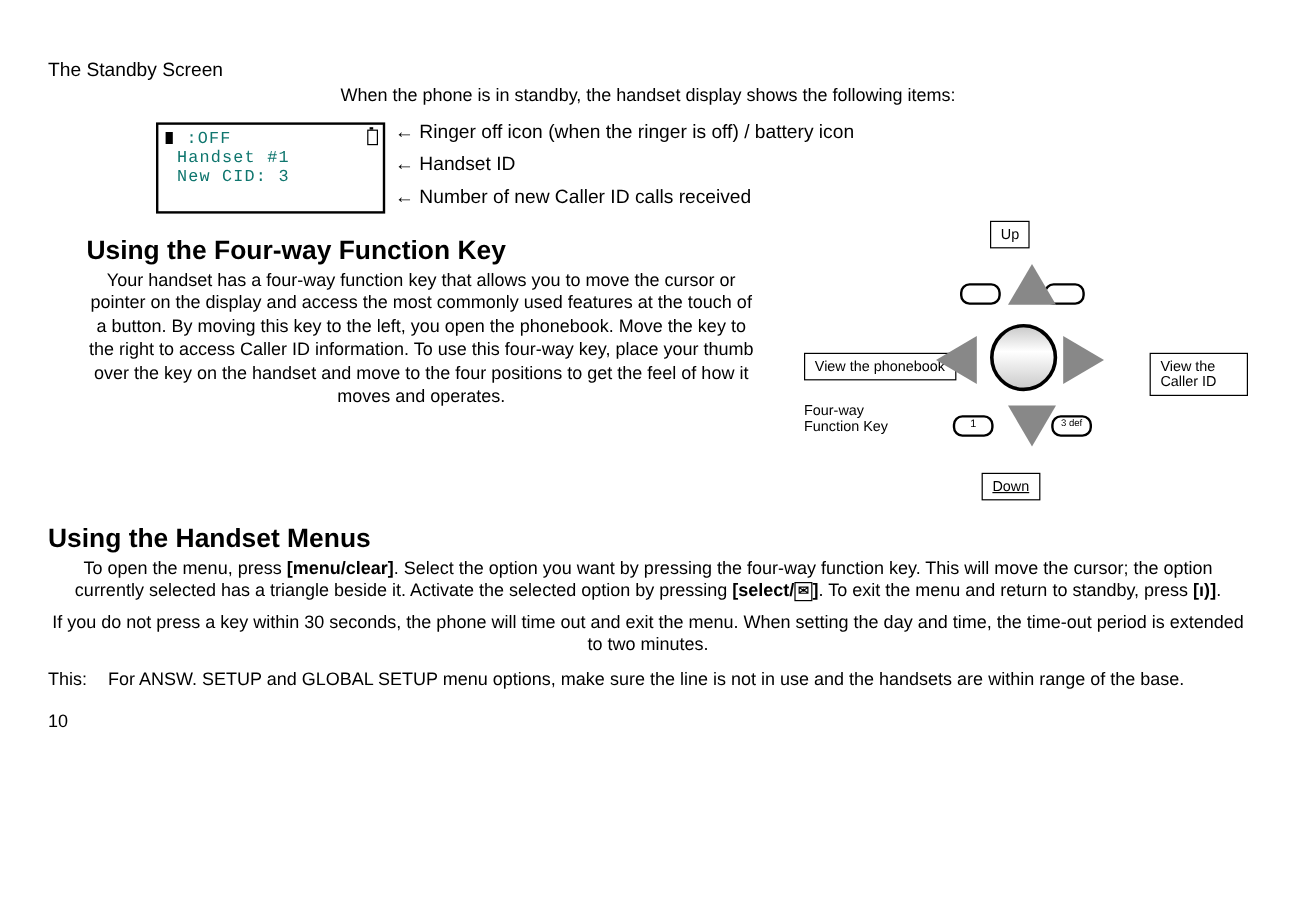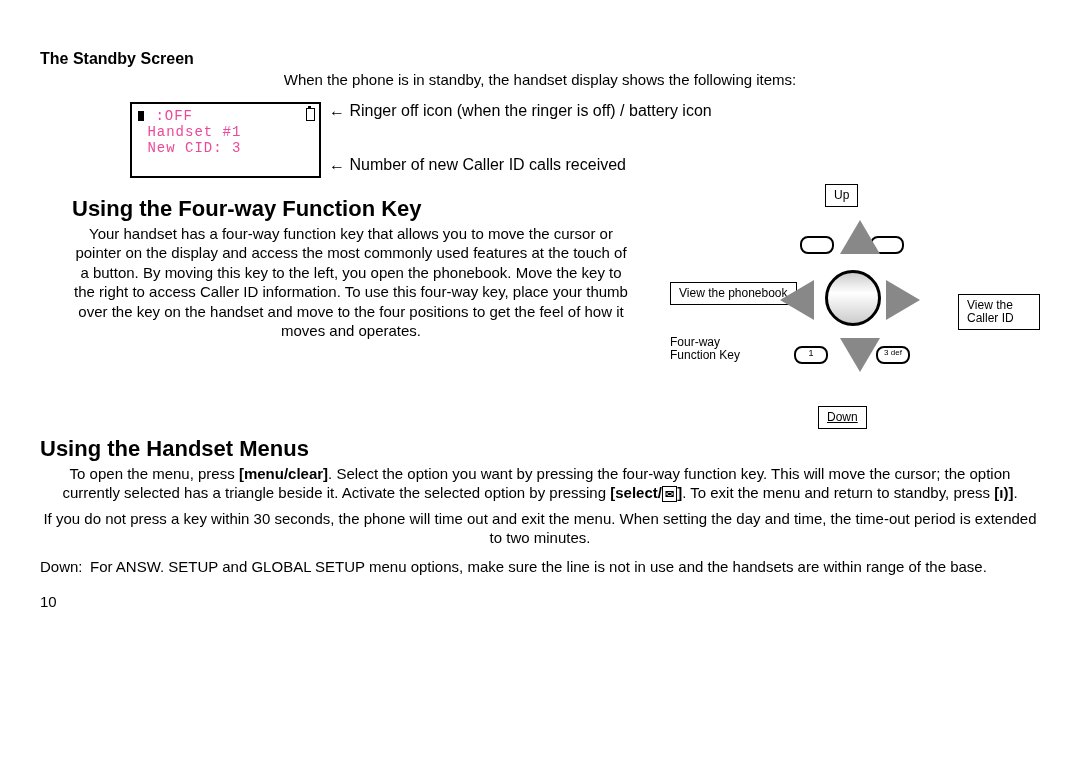--- a/index.html
+++ b/index.html
@@ -6,36 +6,36 @@
     margin: 0;
     padding: 50px 40px 20px 40px;
     font-family: Arial, Helvetica, sans-serif;
     font-size: 15px;
     color: #000;
     width: 1080px;
     height: 759px;
     box-sizing: border-box;
     background: #fff;
   }
-  .section-head { font-weight: bold; font-size: 16px; margin: 0 0 2px 0; }
+  .section-head { font-weight: normal; font-size: 16px; margin: 0 0 2px 0; }
   .big-head { font-weight: bold; font-size: 22px; margin: 18px 0 2px 0; }
   p { margin: 0 0 6px 0; line-height: 1.3; text-align: center; }
   .standby-row { display: flex; align-items: flex-start; margin-top: 12px; margin-left: 90px; }
   .lcd {
     border: 2px solid #000;
     width: 175px;
     height: 64px;
     background: #fff;
     font-family: "Courier New", monospace;
     font-size: 14px;
     letter-spacing: 1px;
     padding: 4px 6px;
     position: relative;
   }
-  .lcd-line { white-space: pre; color: #ec4899; }
+  .lcd-line { white-space: pre; color: #0f766e; }
   .lcd-icon { display:inline-block; width:6px; height:10px; background:#000; vertical-align:middle; margin-right:2px;}
   .arrow-annot { display:flex; flex-direction:column; justify-content:space-between; height:72px; margin-left:8px; font-size:16px;}
   .arrow-annot div::before { content:"← "; font-weight:bold;}
   .fourway-block { display:flex; }
   .fourway-text { flex: 1 1 auto; padding-right: 20px; margin-left: 32px; }
   .fourway-diagram { flex: 0 0 390px; position: relative; height: 240px; }
   .label-box { position:absolute; border:1px solid #000; background:#fff; font-size:12px; padding:4px 8px; text-align:center; line-height:1.1;}
   .label-plain { position:absolute; font-size:12px; font-weight:normal; line-height:1.1;}
   .keypad { position:absolute; left:120px; top:48px; width:160px; height:140px; }
   .arrow { position:absolute; width:0; height:0; }
@@ -61,35 +61,36 @@
   <p>When the phone is in standby, the handset display shows the following items:</p>
   <div class="standby-row">
     <div class="lcd">
       <span class="lcd-icon"></span><span class="lcd-line"> :OFF</span>
       <div class="battery"></div>
       <div class="lcd-line"> Handset #1</div>
       <div class="lcd-line"> New CID: 3</div>
     </div>
     <div class="arrow-annot">
       <div>Ringer off icon (when the ringer is off) / battery icon</div>
+      <div>Handset ID</div>
       <div>Number of new Caller ID calls received</div>
     </div>
   </div>
 </div>
 
 <div class="fourway-block">
   <div class="fourway-text">
     <div class="big-head">Using the Four-way Function Key</div>
     <p>Your handset has a four-way function key that allows you to move the cursor or pointer on the display and access the most commonly used features at the touch of a button. By moving this key to the left, you open the phonebook. Move the key to the right to access Caller ID information. To use this four-way key, place your thumb over the key on the handset and move to the four positions to get the feel of how it moves and operates.</p>
   </div>
   <div class="fourway-diagram">
     <div class="label-box" style="left:175px; top:6px;">Up</div>
-    <div class="label-box" style="left:20px; top:104px; text-align:right;">View the phonebook</div>
+    <div class="label-box" style="left:20px; top:116px; text-align:right;">View the phonebook</div>
     <div class="label-box" style="left:308px; top:116px; text-align:left;">View the Caller ID</div>
-    <div class="label-box" style="left:168px; top:228px;text-decoration:underline;">Down</div>
+    <div class="label-box" style="left:168px; top:216px;text-decoration:underline;">Down</div>
     <div class="label-plain" style="left:20px; top:158px; width:90px;">Four-way Function Key</div>
     <div class="keypad">
       <div class="btn-small" style="left:30px; top:10px;"></div>
       <div class="btn-small" style="left:100px; top:10px;"></div>
       <div class="arrow up"></div>
       <div class="arrow down"></div>
       <div class="arrow left"></div>
       <div class="arrow right"></div>
       <div class="dial"></div>
       <div class="btn-small" style="left:24px; top:120px; font-size:9px; text-align:center;">1</div>
@@ -98,18 +99,18 @@
   </div>
 </div>
 
 <div>
   <div class="big-head">Using the Handset Menus</div>
   <p>
     <span>To open the menu, press </span><b>[menu/clear]</b><span>. Select the option you want by pressing the four-way function key. This will move the cursor; the option currently selected has a triangle beside it. Activate the selected option by pressing </span><b><span>[select/</span><span class="inline-icon">✉</span><span>]</span></b><span>. To exit the menu and return to standby, press </span><b><span>[</span><span>ı)</span><span>]</span></b><span>.</span>
   </p>
   <p>If you do not press a key within 30 seconds, the phone will time out and exit the menu. When setting the day and time, the time-out period is extended to two minutes.</p>
   <div class="note-row" style="margin-top:10px;">
-    <div class="note-label">Down:</div>
+    <div class="note-label">This:</div>
     <div class="note-body">For ANSW. SETUP and GLOBAL SETUP menu options, make sure the line is not in use and the handsets are within range of the base.</div>
   </div>
 </div>
 
 <div class="pagenum">10</div>
 
 </body></html>

